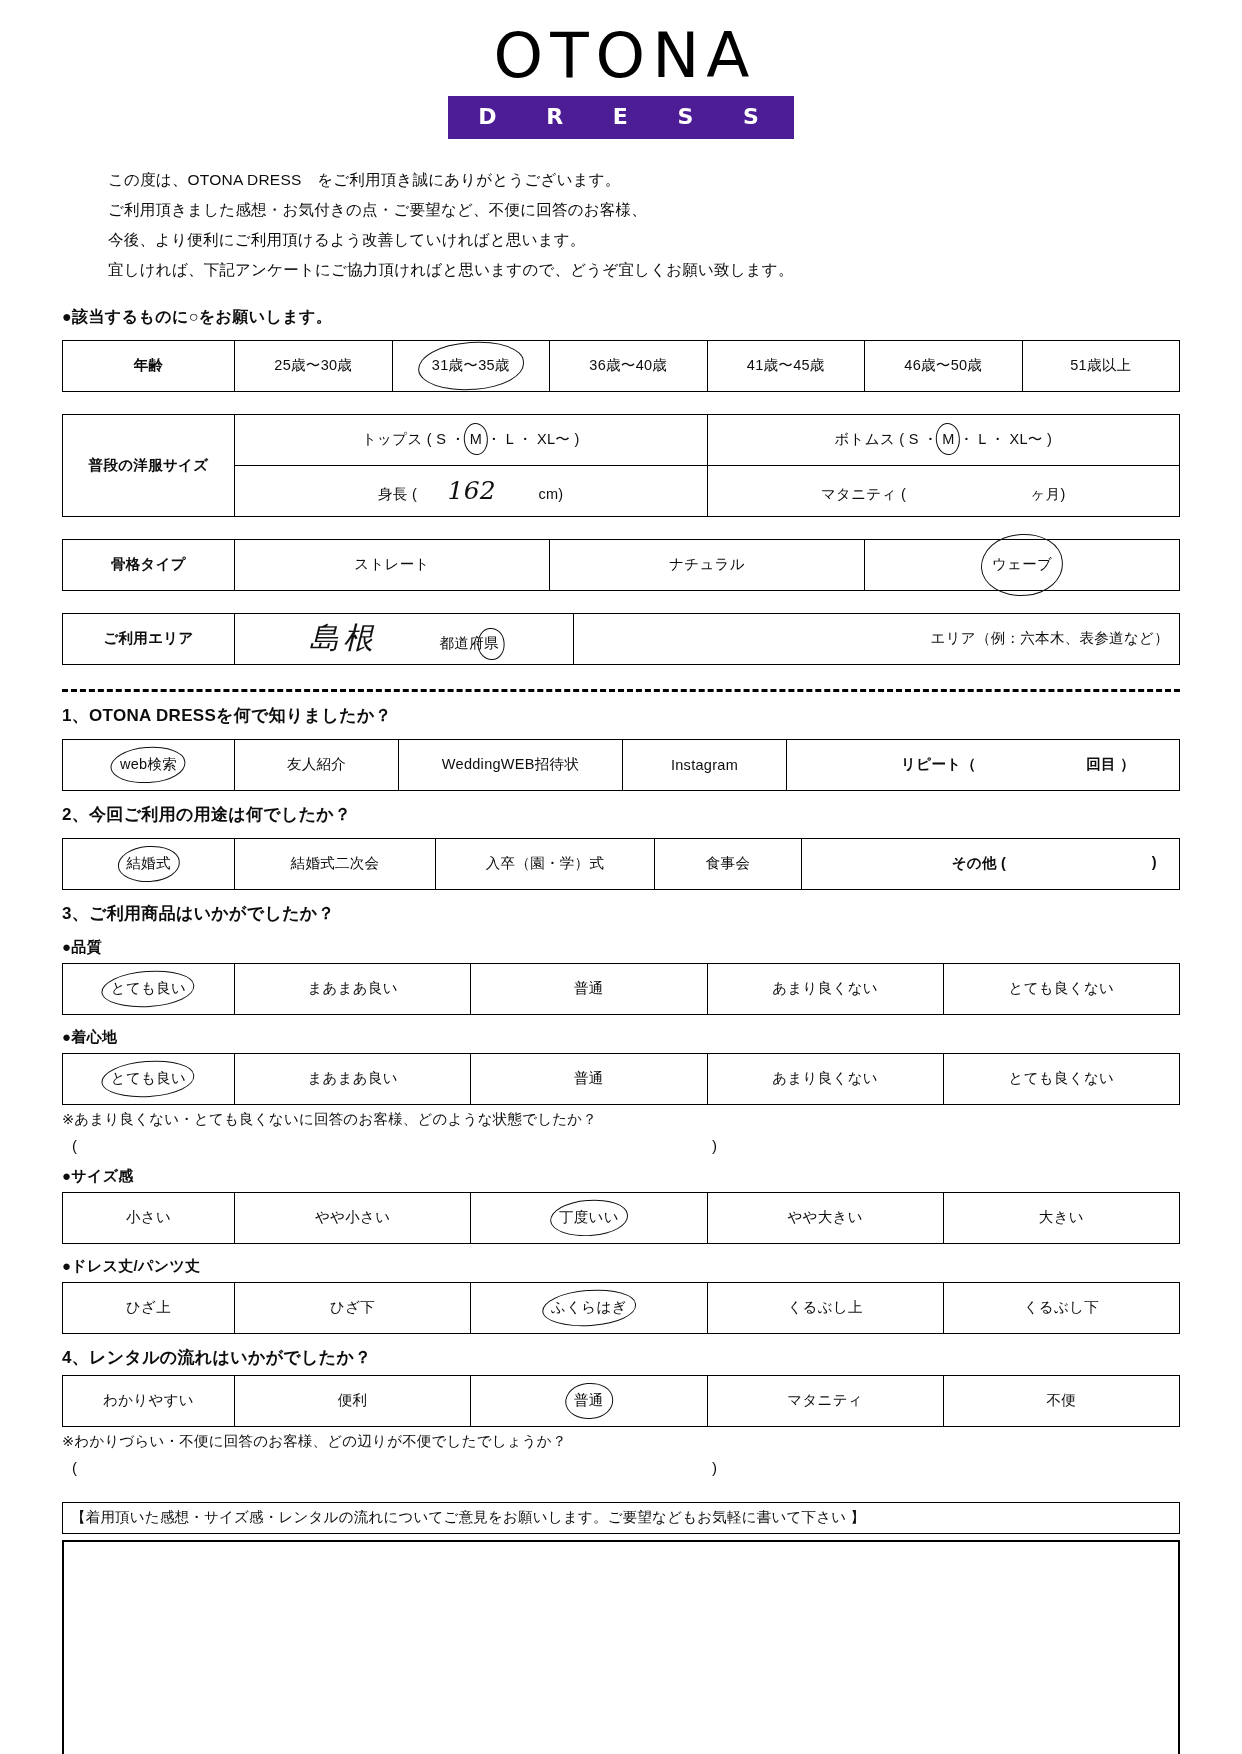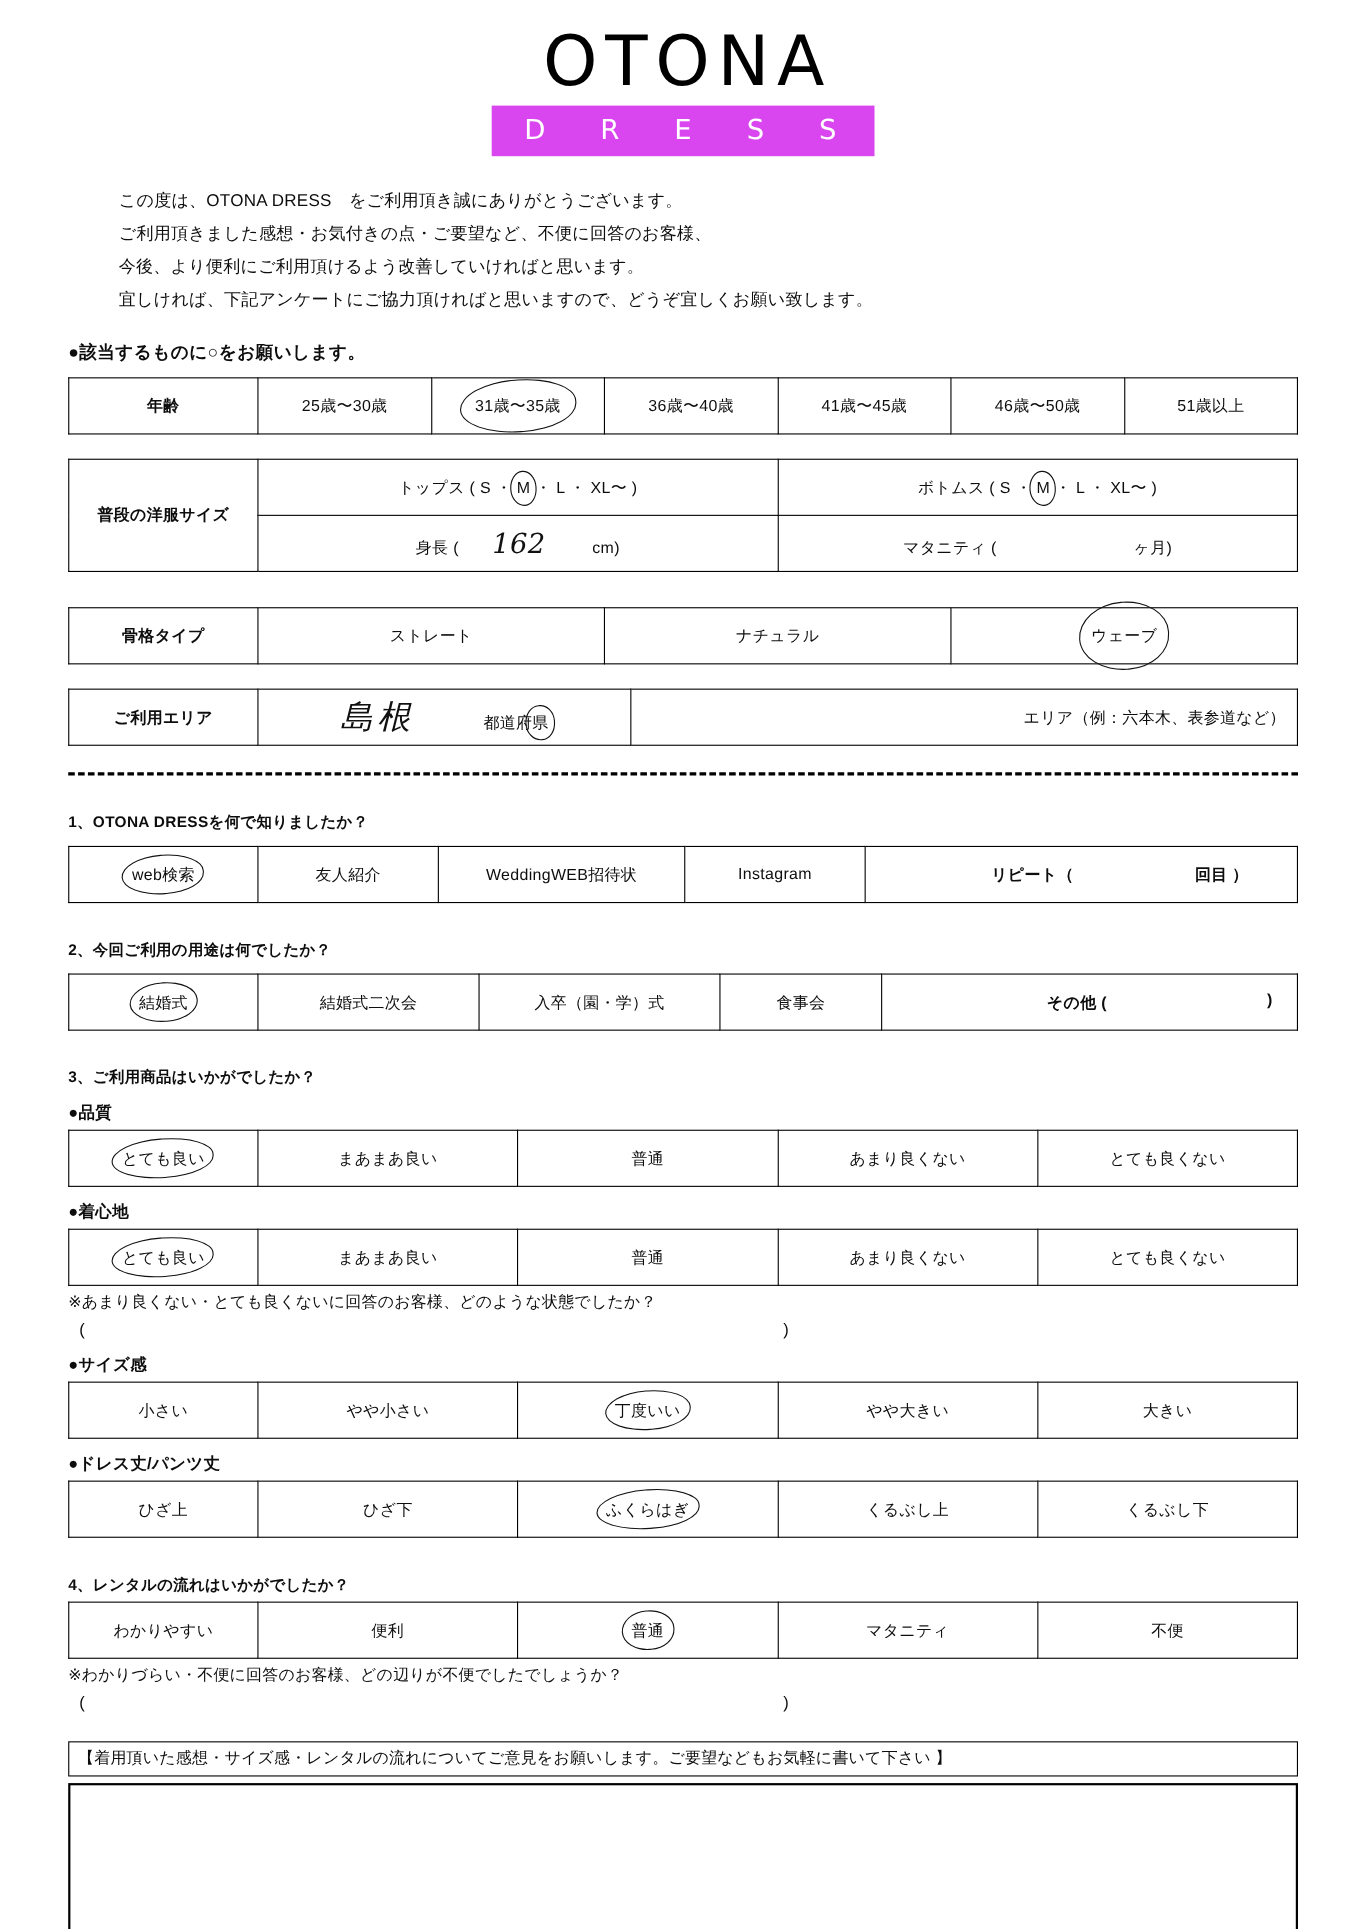--- a/index.html
+++ b/index.html
@@ -32,28 +32,29 @@
     font-family: "DejaVu Sans", sans-serif;
     font-size: 63px;
     letter-spacing: 7px;
     font-weight: 400;
     line-height: 1.02;
     color: #000;
     padding-left: 8px;
   }
   .logo-dress {
     display: inline-block;
-    background: #d946ef;
+    background: #4c1d95;
     color: #fff;
     font-family: "DejaVu Sans", sans-serif;
-    font-size: 25px;
+    font-size: 22px;
     letter-spacing: 21px;
     padding: 8px 14px 9px 30px;
     margin-top: 8px;
     line-height: 1.15;
+    font-weight: bold;
   }
 
   
   .intro {
     margin-top: 26px;
     font-size: 15.5px;
     line-height: 30px;
     letter-spacing: 0.2px;
   }
   .intro div { white-space: pre; margin-left: 46px; }
@@ -122,23 +123,23 @@
 
   
   .divider {
     margin: 24px 0 8px 0;
     height: 0;
     border-top: 3px dashed #000;
   }
 
   
   .q {
-    font-size: 14px;
-    font-weight: bold;
-    margin-top: 34px;
+    font-size: 17px;
+    font-weight: bold;
+    margin-top: 12px;
     letter-spacing: 0.3px;
   }
   .sub {
     font-size: 15px;
     font-weight: bold;
     margin-top: 13px;
     letter-spacing: 0.3px;
   }
   .note {
     font-size: 14.5px;
@@ -227,21 +228,21 @@
       </td>
       <td class="tall">
         <span>マタニティ (</span>
         <span class="hand" style="padding:0 60px"></span>
         <span>ヶ月)</span>
       </td>
     </tr>
   </tbody>
     </table>
 
-  <table class="form" style="margin-top:32px">
+  <table class="form" style="margin-top:22px">
     <tbody>
         <tr>
       <td class="rowlabel tall" style="width:163px">骨格タイプ</td>
       <td class="tall"><span>ストレート</span></td>
       <td class="tall"><span>ナチュラル</span></td>
       <td class="tall"><span class="circled tall-e">ウェーブ</span></td>
     </tr>
   </tbody>
     </table>
 

